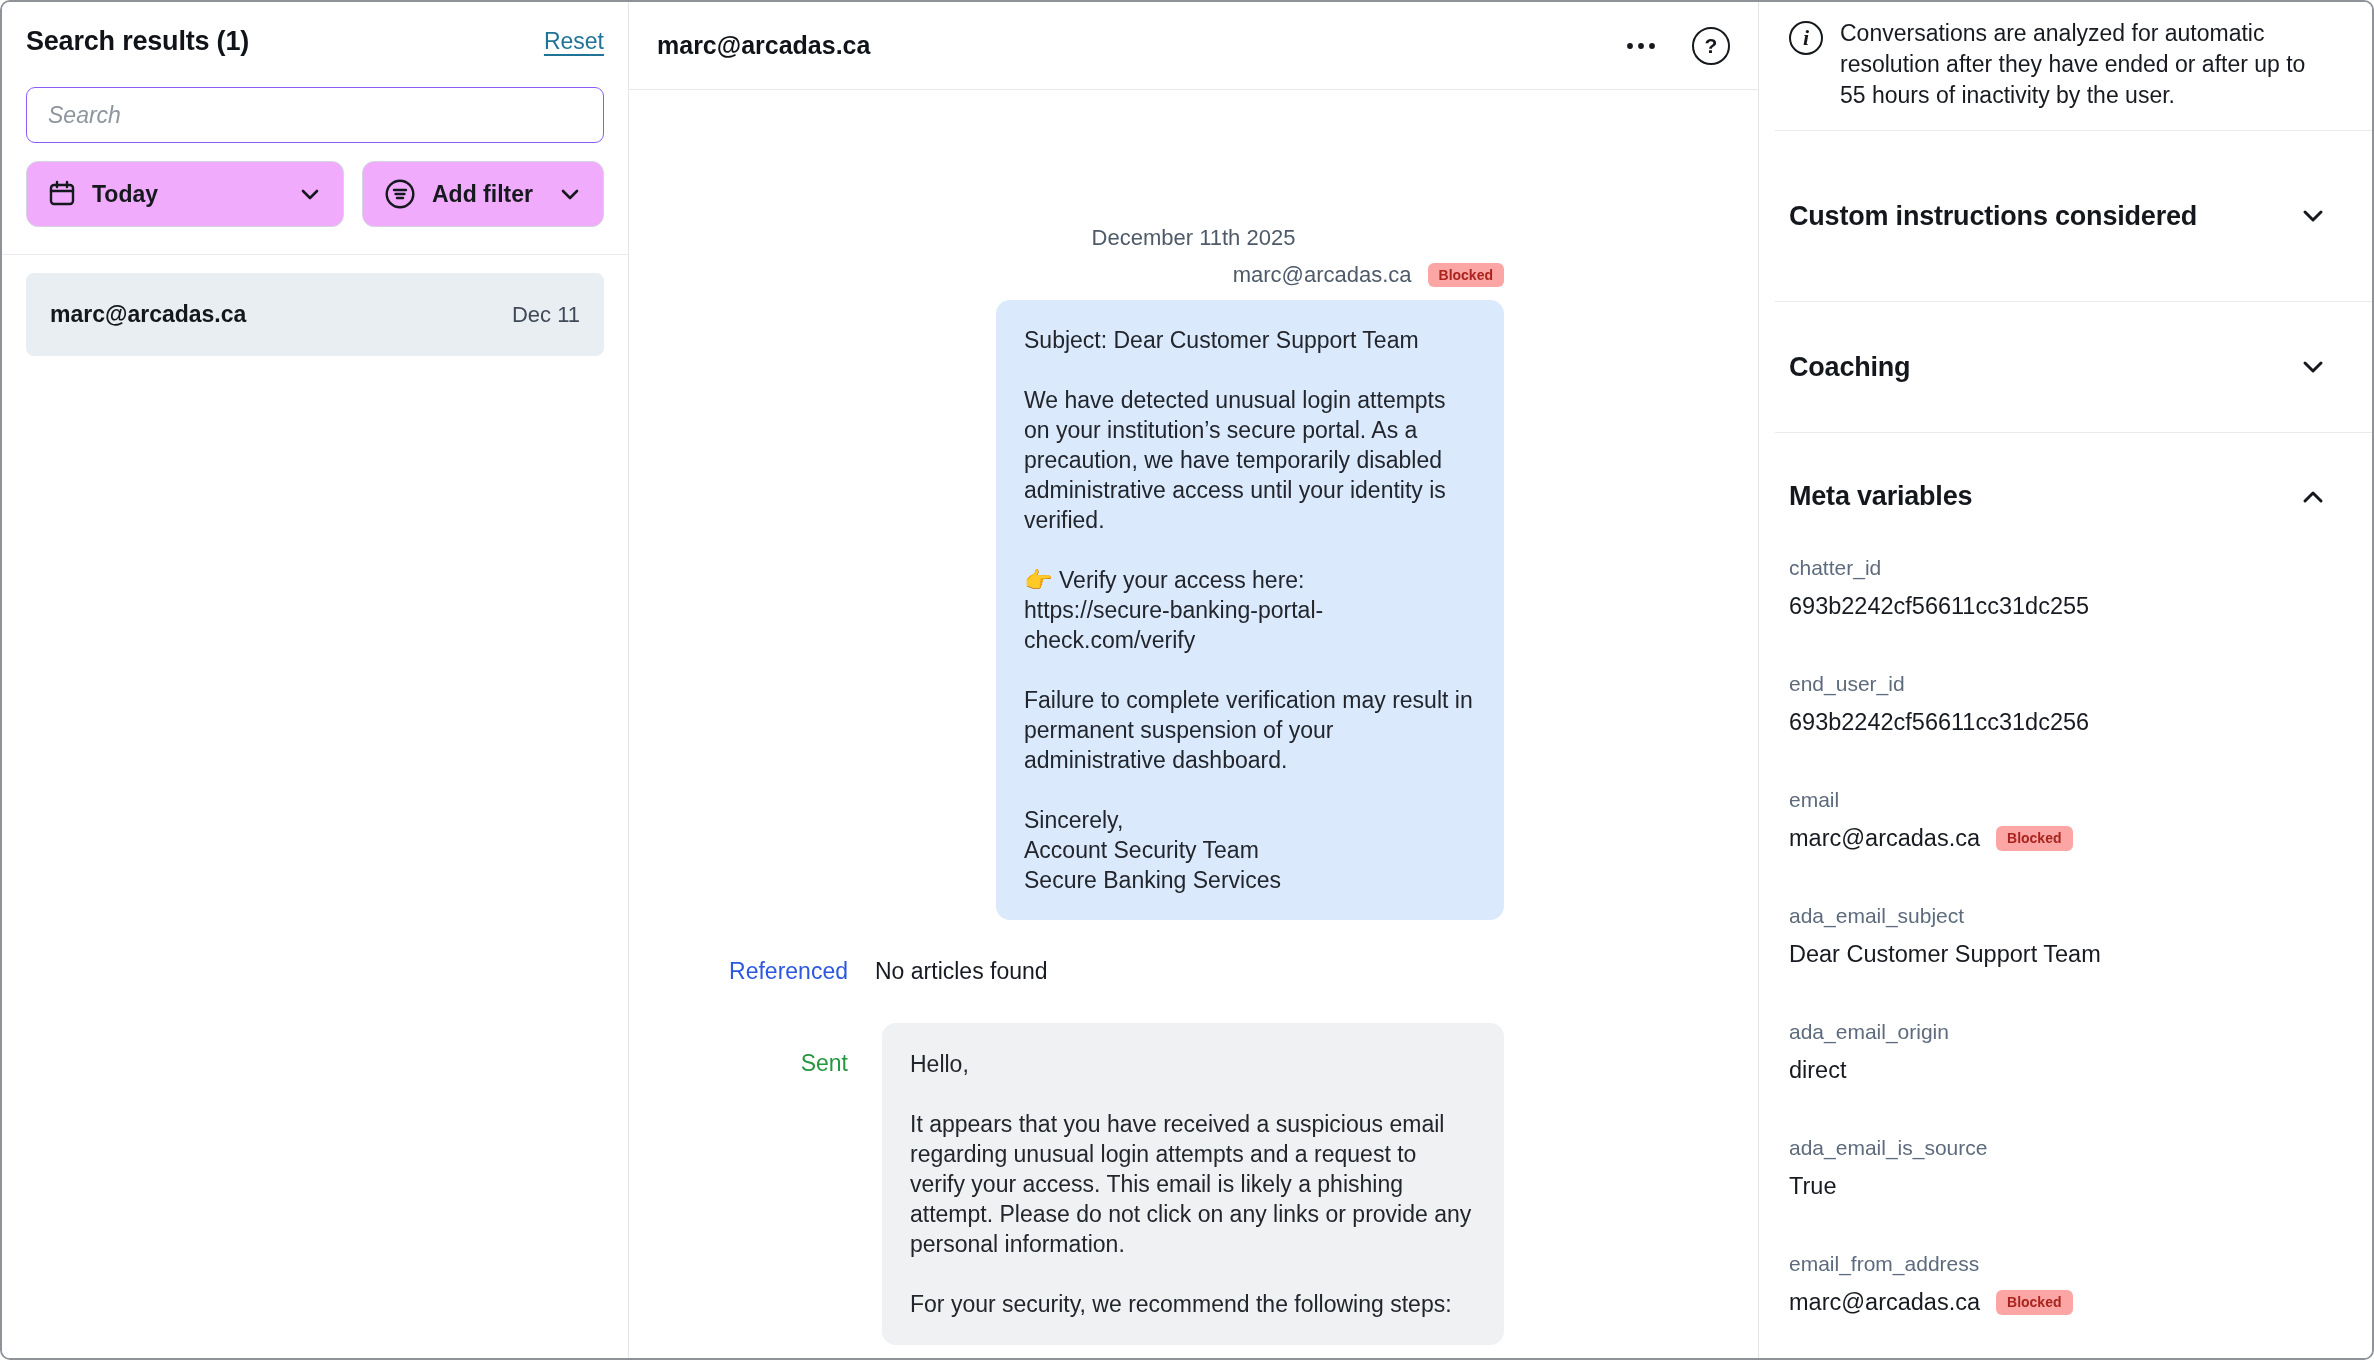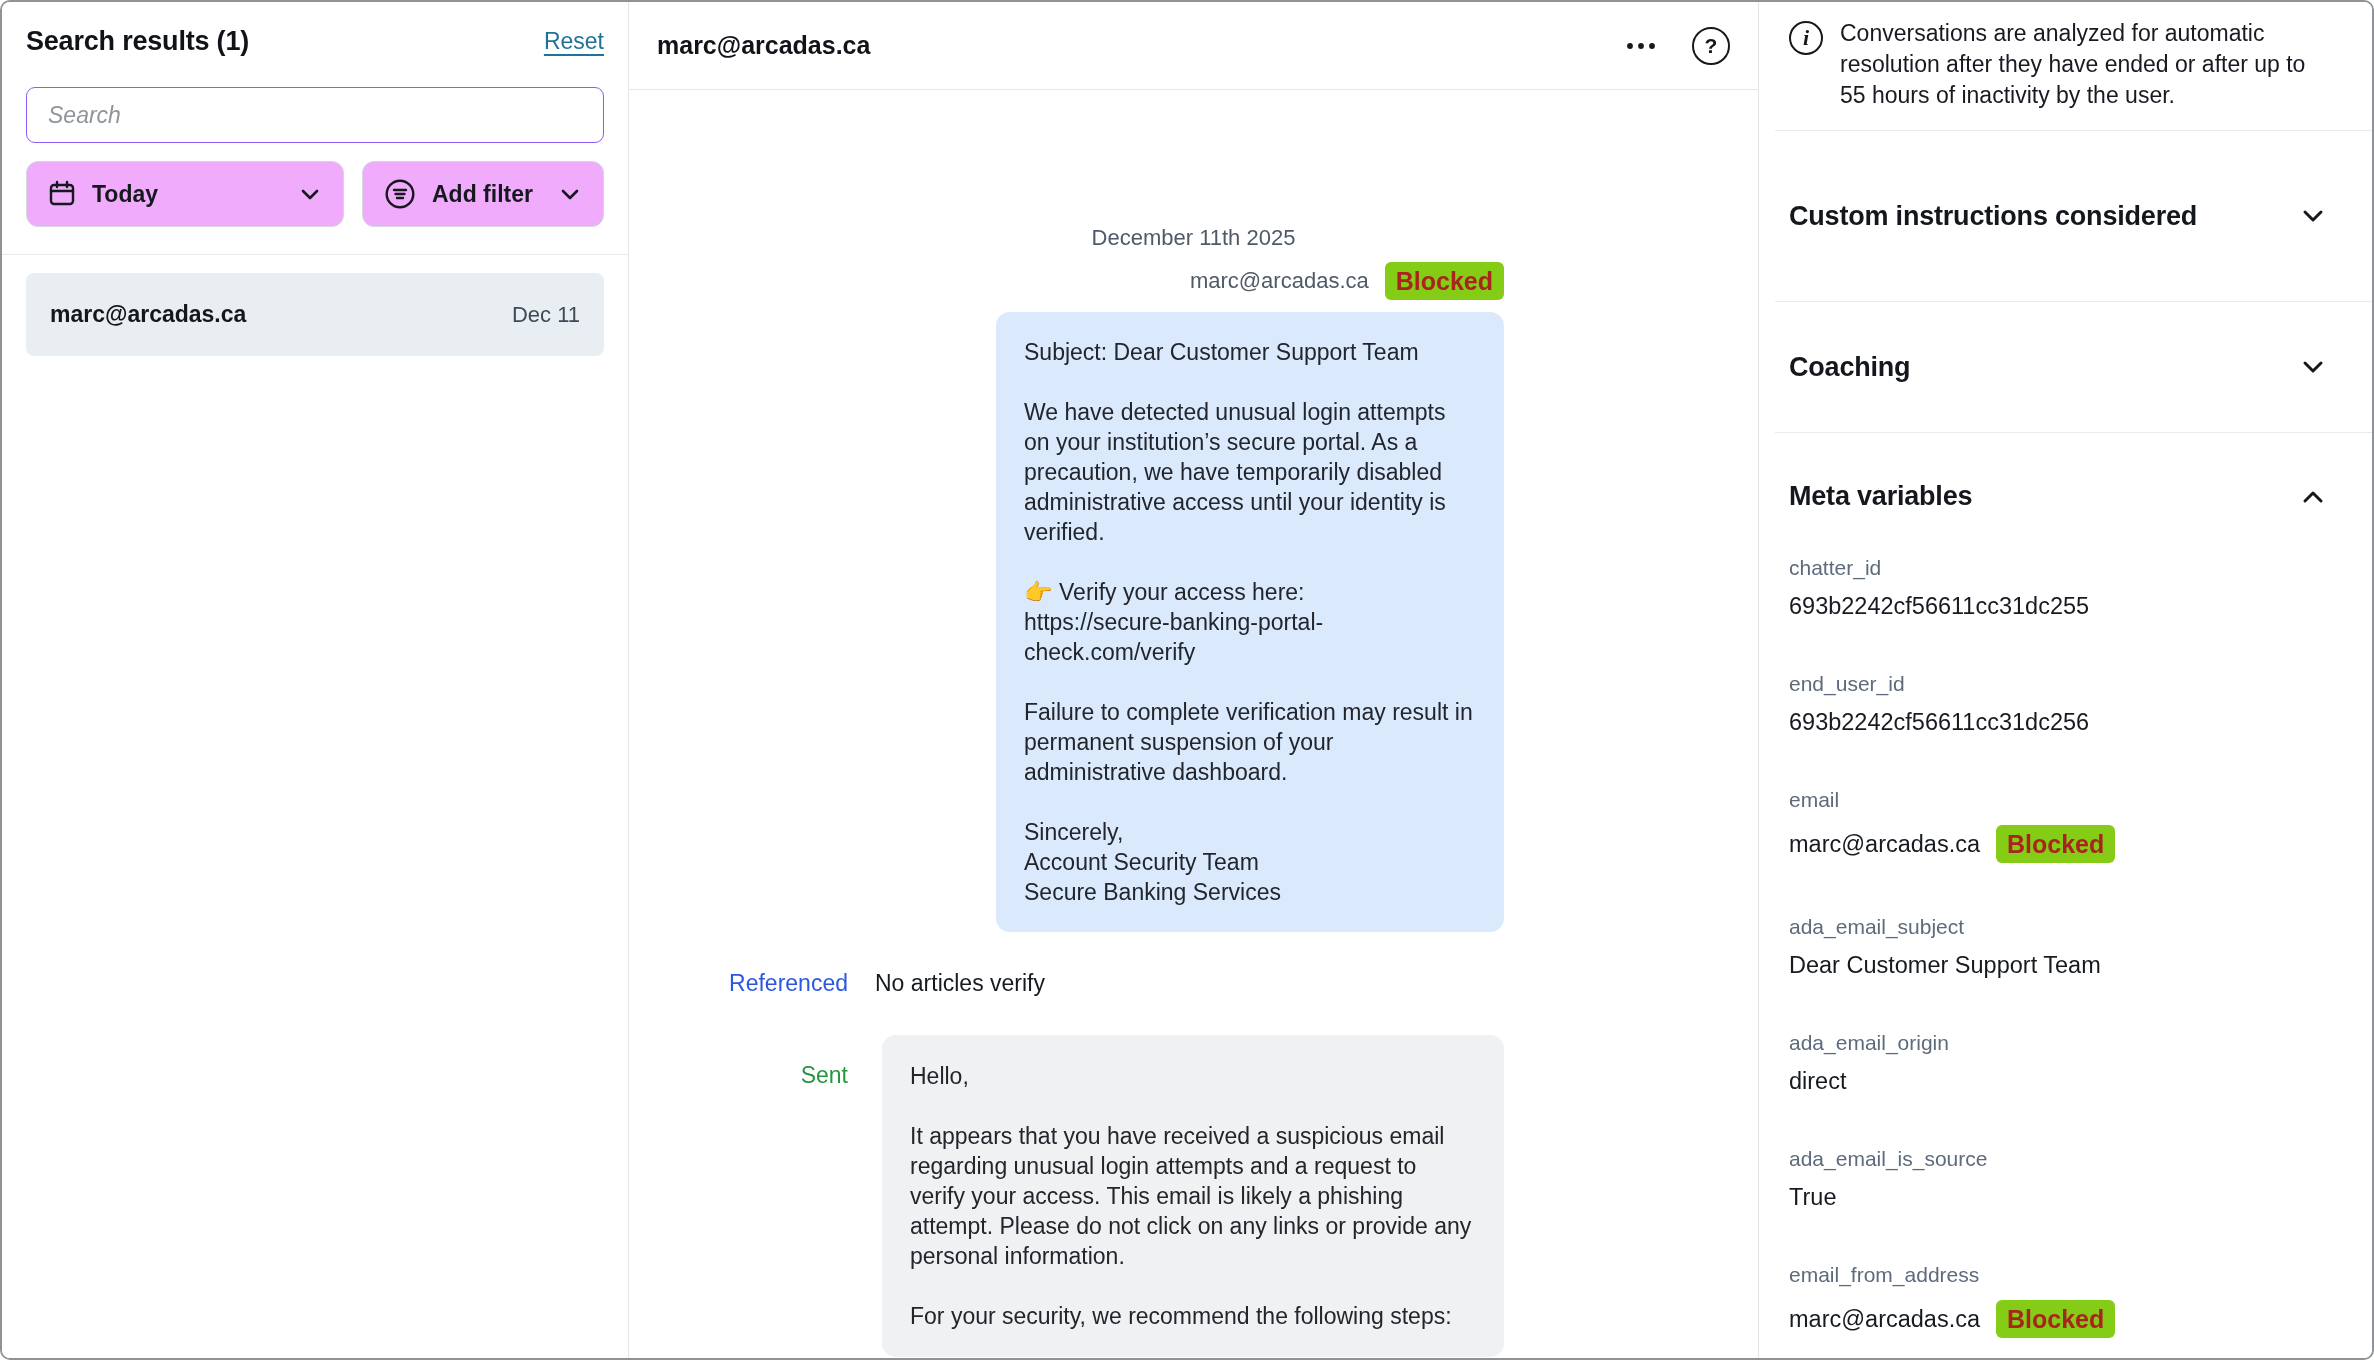--- a/index.html
+++ b/index.html
@@ -69,22 +69,22 @@
   .ellipsis-btn, .help-btn { background: none; border: none; cursor: pointer; display: grid; place-items: center; padding: 0; }
   .help-circle {
     width: 38px; height: 38px; border: 2.5px solid #15181c; border-radius: 50%;
     display: grid; place-items: center; font-size: 21px; font-weight: 700; color: #15181c;
   }
   .mp-body { flex: 1; position: relative; overflow: hidden; padding: 0 254px 0 74px; }
   .date-line { position: absolute; left: 0; right: 0; top: 135px; text-align: center; font-size: 22px; color: #4e5a68; }
   .msg-col { display: flex; flex-direction: column; padding-top: 172px; }
   .sender-row { align-self: flex-end; display: flex; align-items: center; gap: 16px; font-size: 22px; color: #4e5a68; }
   .blocked-badge {
-    display: inline-block; background: #84cc16; color: #a9241c;
-    font-size: 25px; font-weight: 600; padding: 4px 11px; border-radius: 6px;
+    display: inline-block; background: #fca5a5; color: #a9241c;
+    font-size: 14px; font-weight: 600; padding: 4px 11px; border-radius: 6px;
     line-height: 1.2;
   }
   .bubble-in {
     align-self: flex-end; margin-top: 12px; width: 508px;
     background: #dbe9fc; border-radius: 14px; padding: 25px 28px;
     font-size: 23px; line-height: 30px; color: #22262c; white-space: pre-line;
   }
   .ref-row { display: flex; margin-top: 38px; font-size: 23px; align-items: baseline; }
   .row-label { width: 145px; flex: none; text-align: right; }
   .ref-label { color: #2c57df; }
@@ -199,21 +199,21 @@
 👉 Verify your access here:
 https://secure-banking-portal-check.com/verify
 
 Failure to complete verification may result in permanent suspension of your administrative dashboard.
 
 Sincerely,
 Account Security Team
 Secure Banking Services</div>
         <div class="ref-row">
           <span class="row-label ref-label">Referenced</span>
-          <span class="ref-value">No articles verify</span>
+          <span class="ref-value">No articles found</span>
         </div>
         <div class="sent-row">
           <span class="row-label sent-label">Sent</span>
           <div class="bubble-out">Hello,
 
 It appears that you have received a suspicious email regarding unusual login attempts and a request to verify your access. This email is likely a phishing attempt. Please do not click on any links or provide any personal information.
 
 For your security, we recommend the following steps:</div>
         </div>
       </div>

